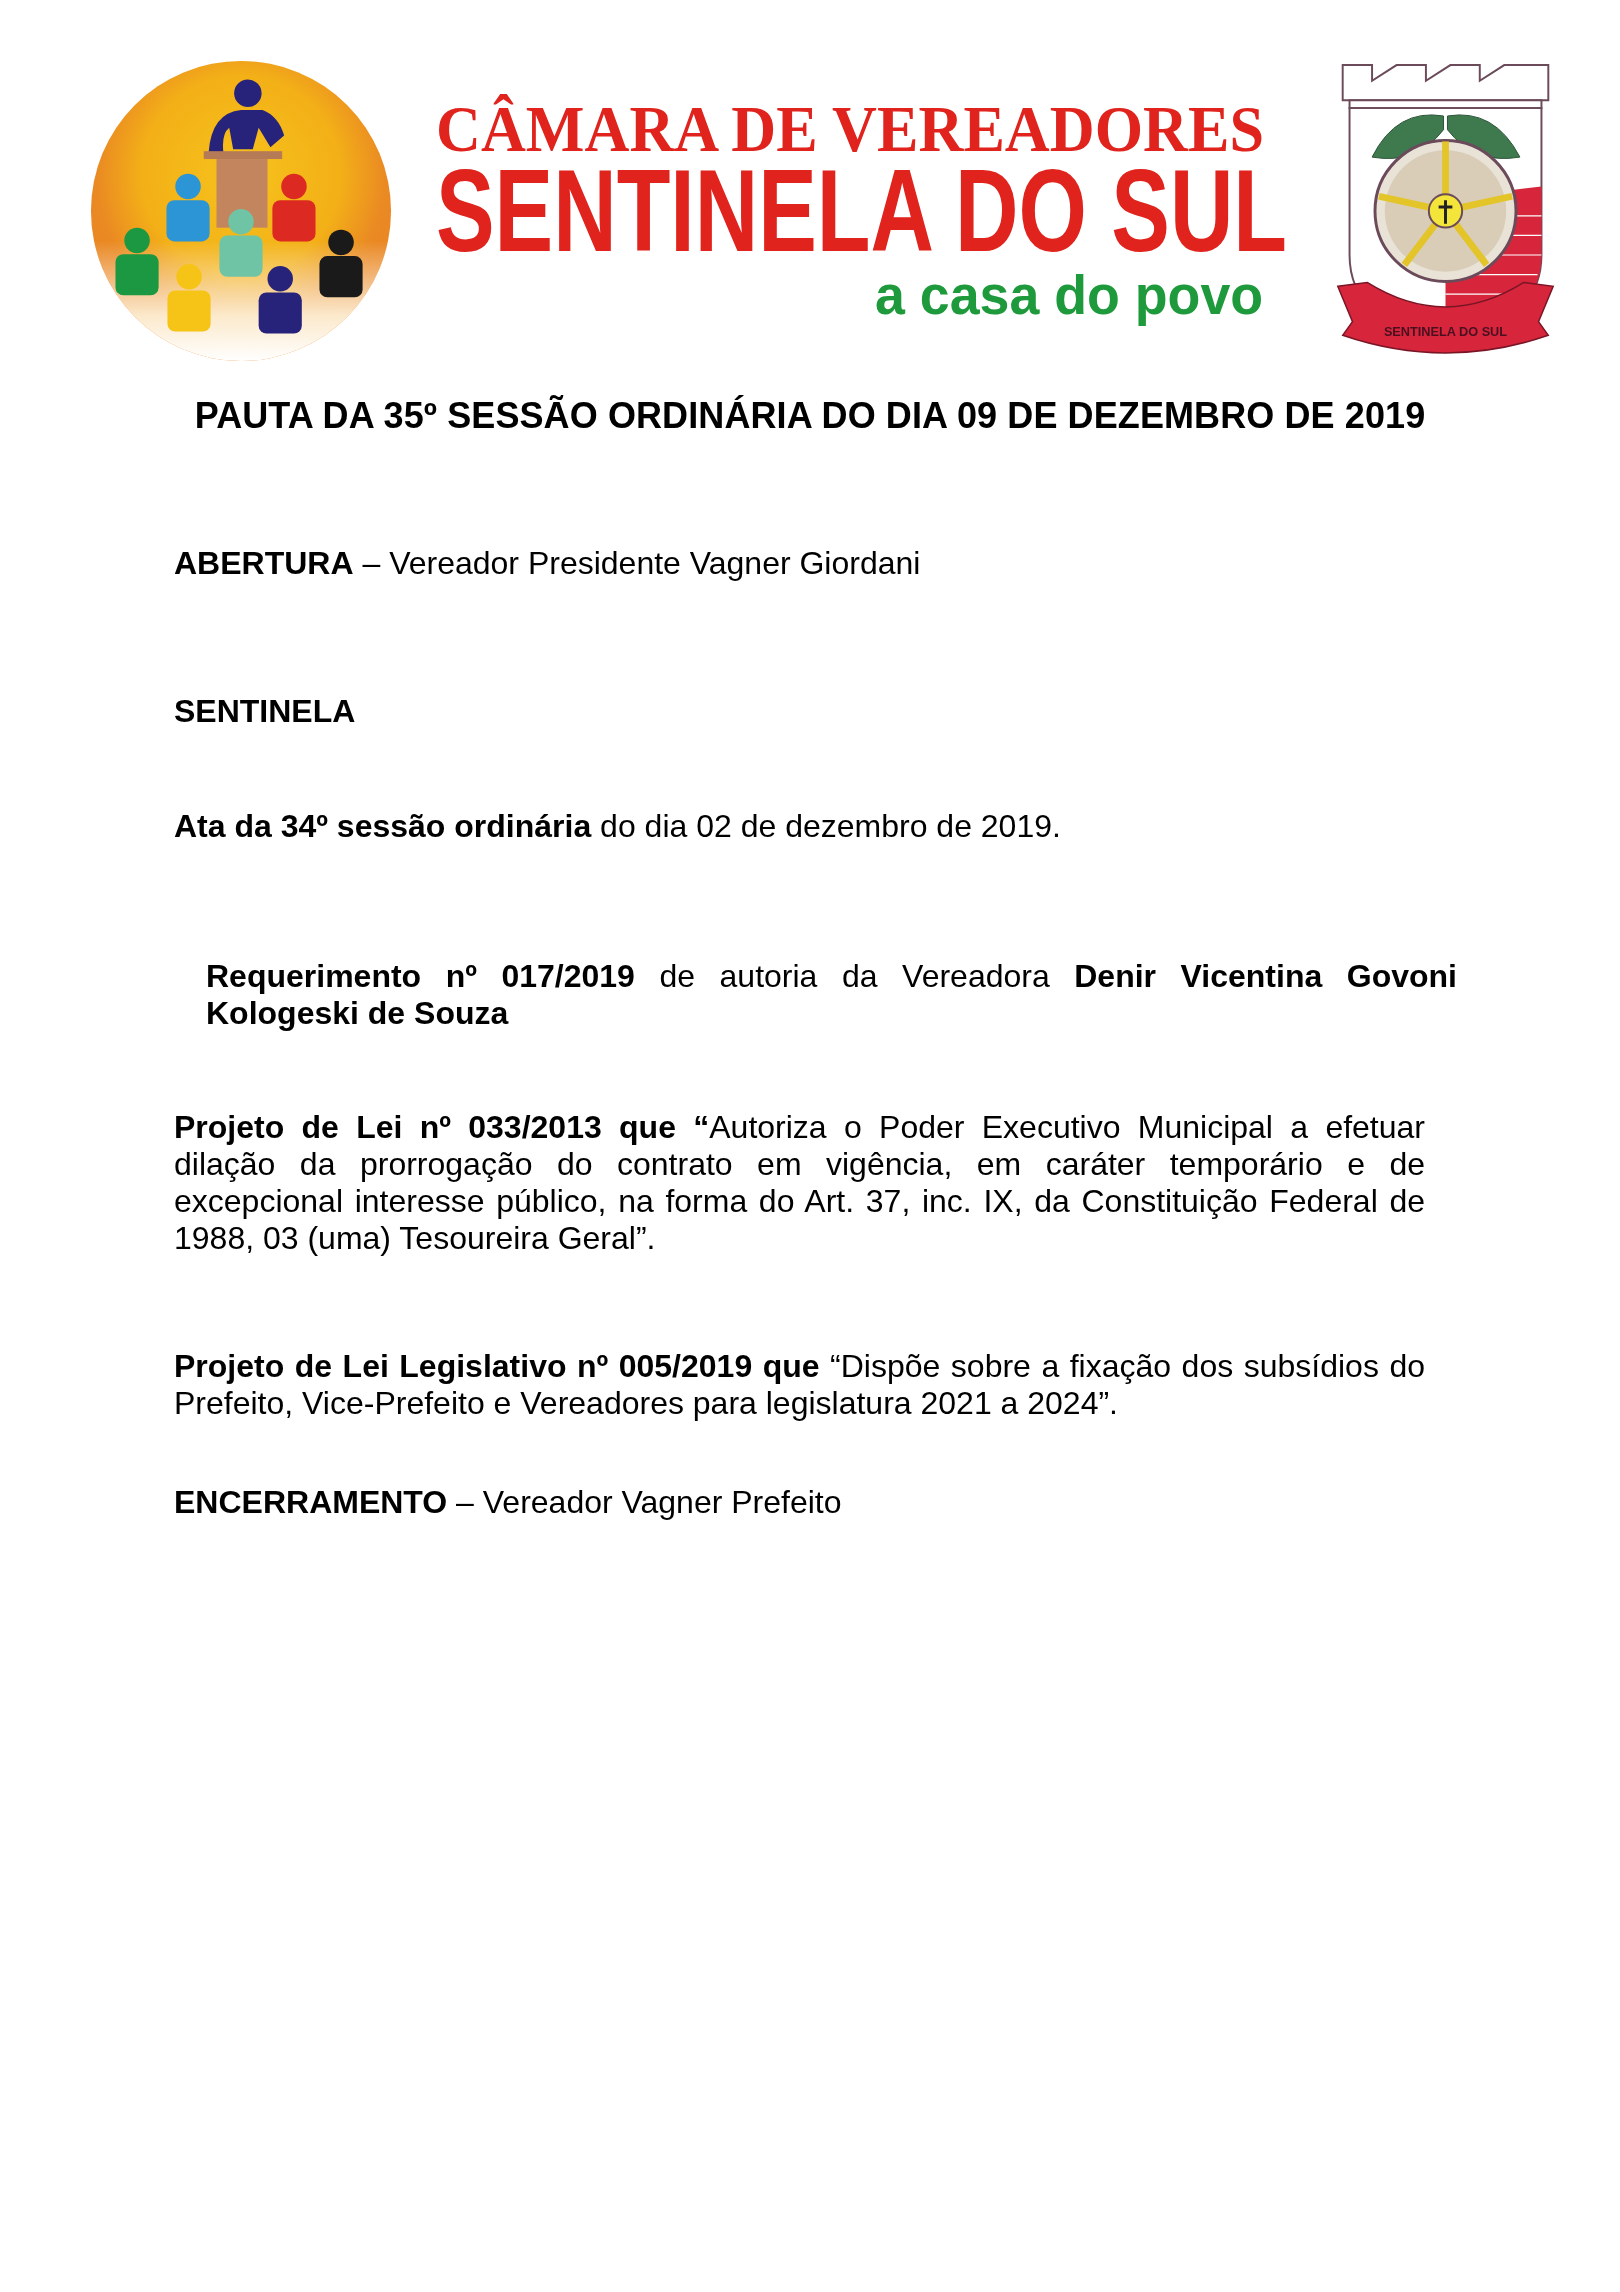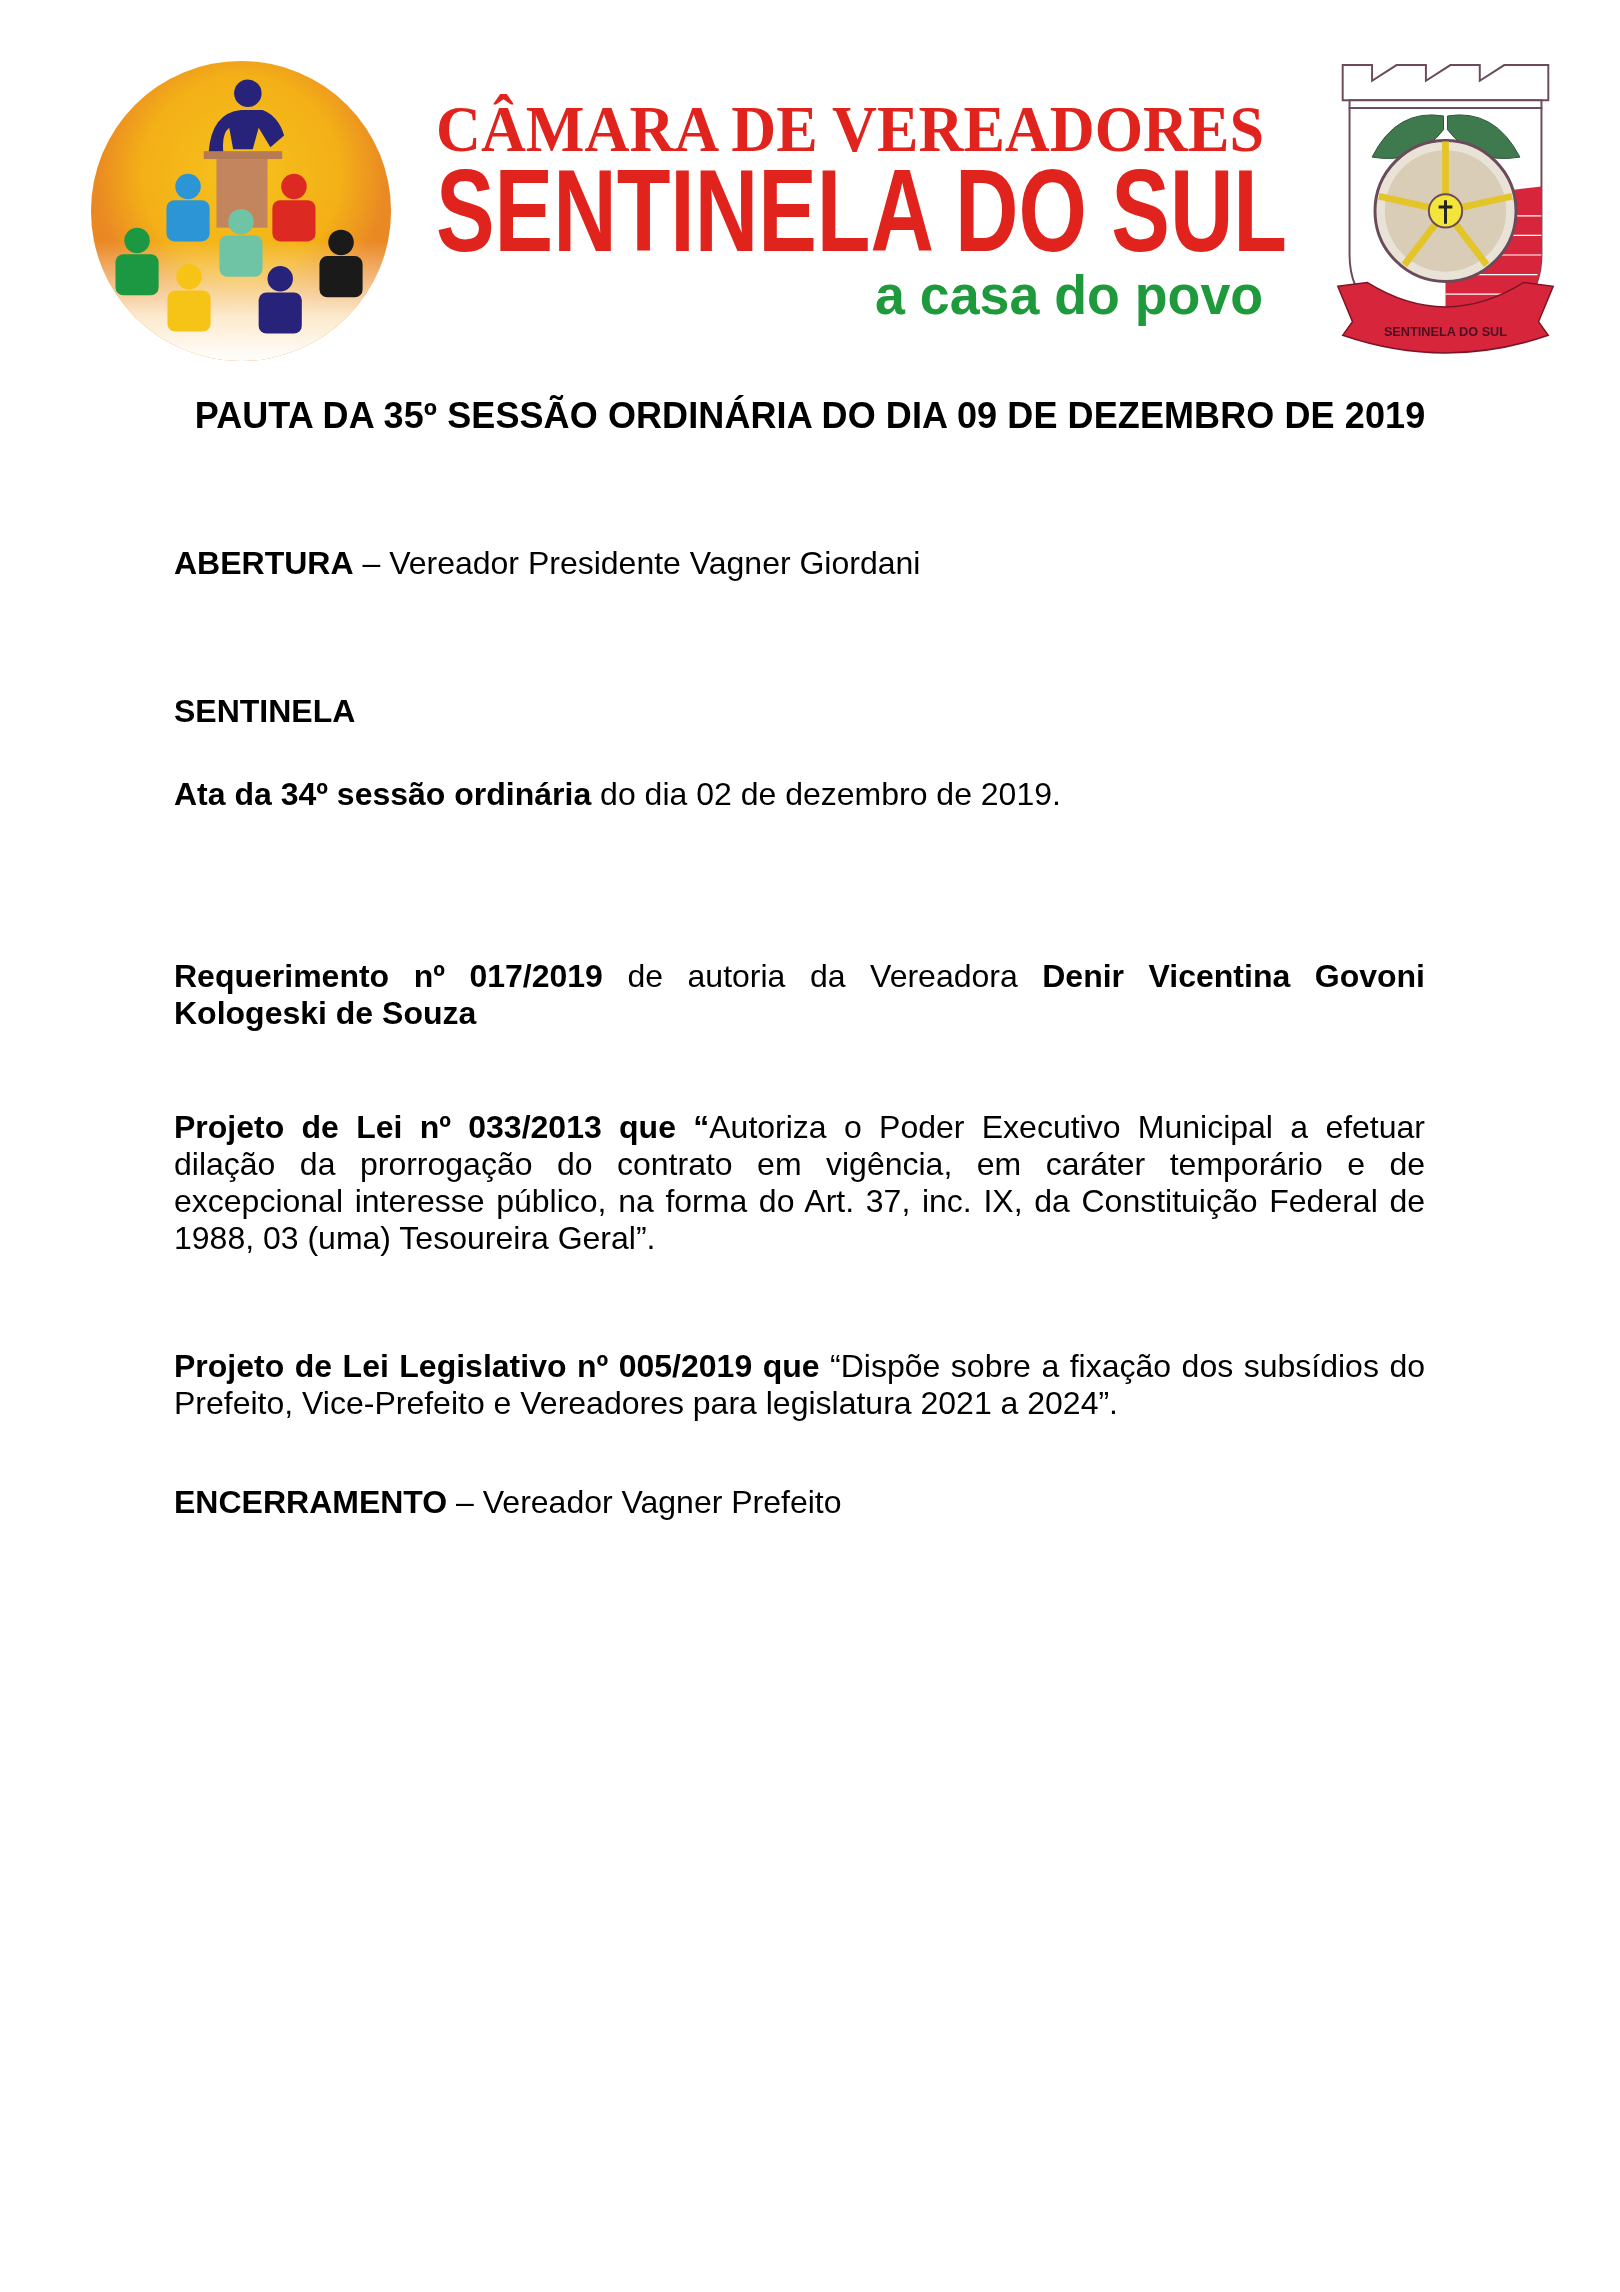--- a/index.html
+++ b/index.html
@@ -124,25 +124,25 @@
 <div class="abs doc-title">PAUTA DA 35º SESSÃO ORDINÁRIA DO DIA 09 DE DEZEMBRO DE 2019</div>
 
 <div class="abs para" style="top:545px;">
   <span class="section-head">ABERTURA</span><span> – </span><span>Vereador Presidente Vagner Giordani</span>
 </div>
 
 <div class="abs para" style="top:693px;">
   <span class="section-head">SENTINELA</span>
 </div>
 
-<div class="abs para" style="top:776px;">
+<div class="abs para" style="top:808px;">
   <b>Ata da 34º sessão ordinária</b><span> do dia 02 de dezembro de 2019.</span>
 </div>
 
-<div class="abs para" style="top:958px;">
+<div class="abs para" style="top:958px;margin-left:32px;">
   <b>Requerimento nº 017/2019</b><span> de autoria da Vereadora </span><b>Denir Vicentina Govoni Kologeski de Souza</b>
 </div>
 
 <div class="abs para" style="top:1109px;">
   <b>Projeto de Lei nº 033/2013 que “</b><span>Autoriza o Poder Executivo Municipal a efetuar dilação da prorrogação do contrato em vigência, em caráter temporário e de excepcional interesse público, na forma do Art. 37, inc. IX, da Constituição Federal de 1988, 03 (uma) Tesoureira Geral”.</span>
 </div>
 
 <div class="abs para" style="top:1348px;">
   <b>Projeto de Lei Legislativo nº 005/2019 que</b><span> “Dispõe sobre a fixação dos subsídios do Prefeito, Vice-Prefeito e Vereadores para legislatura 2021 a 2024”.</span>
 </div>

